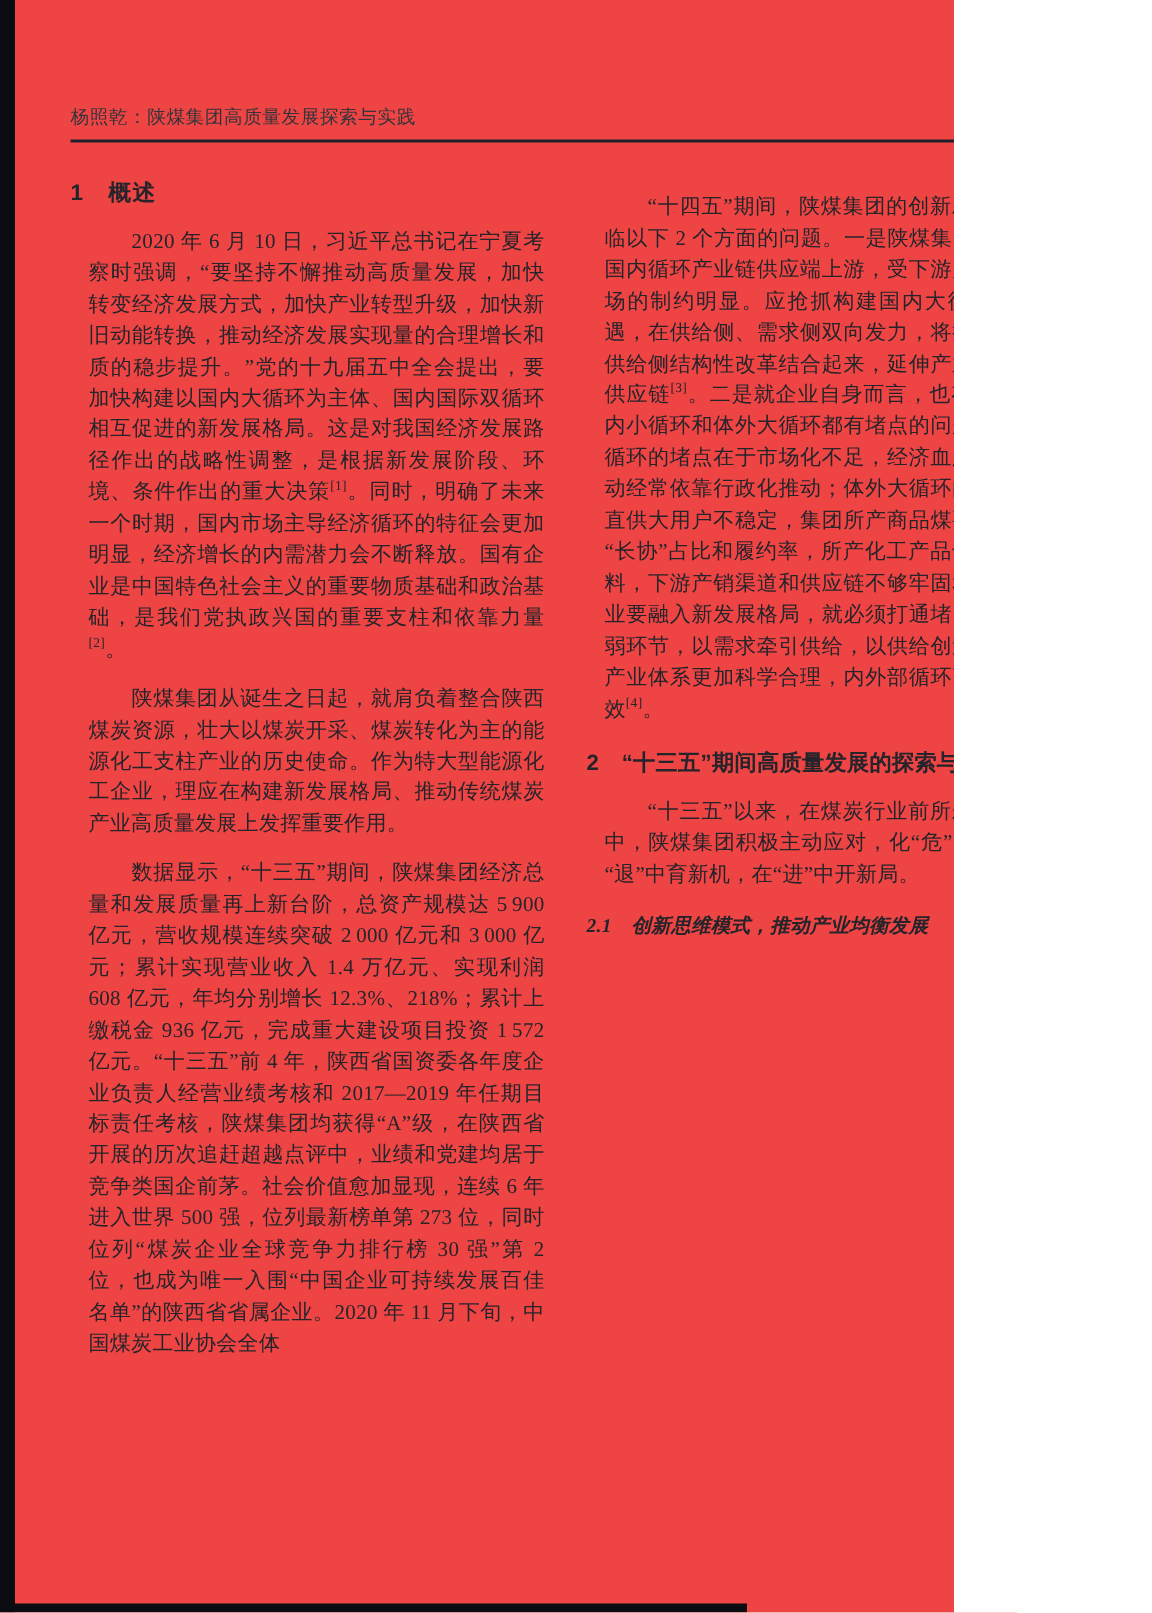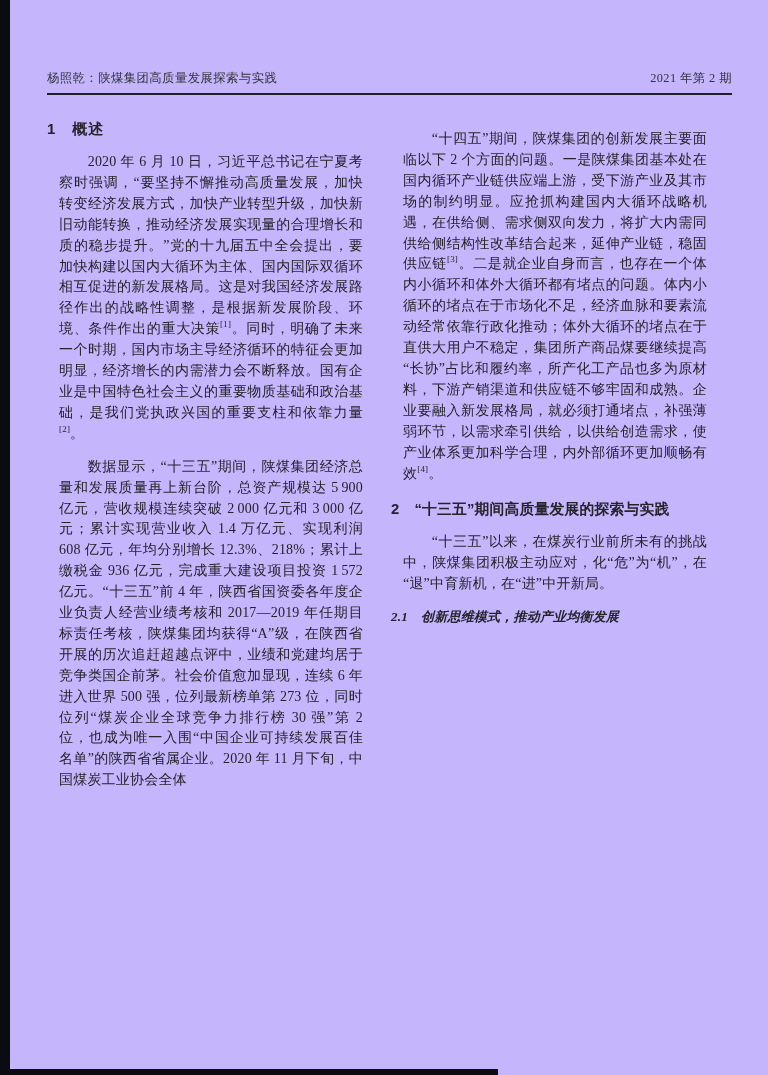--- a/index.html
+++ b/index.html
@@ -1,18 +1,18 @@
 <!DOCTYPE html>
 <html lang="zh"><head>
 <meta charset="utf-8">
 <style>
   html,body{margin:0;padding:0;background:#ffffff;}
   .scan{
-    position:relative;width:768px;height:1075px;overflow:hidden;
-    background:#c4b5fd;color:#24242a;
+    position:relative;width:636px;height:1075px;overflow:hidden;
+    background:#ef4444;color:#24242a;
     font-family:"Liberation Serif","DejaVu Serif",serif;
   }
   .edge-left{position:absolute;left:0;top:0;width:10px;height:1075px;background:#0a0c11;}
   .edge-bottom{position:absolute;left:0;top:1069px;width:498px;height:6px;background:#0a0c11;}
   .content{
     position:absolute;left:10px;top:0;width:758px;box-sizing:border-box;
     padding:70px 36px 0 37px;
   }
   .header-row{
     display:flex;justify-content:space-between;align-items:baseline;
@@ -57,20 +57,21 @@
     <div class="header-row">
       <span>杨照乾：陕煤集团高质量发展探索与实践</span>
       <span>2021 年第 2 期</span>
     </div>
     <div class="rule"></div>
 
     <div class="cols">
       <div class="col">
           <div class="b-h1">1　概述</div>
           <p class="b-p">2020 年 6 月 10 日，习近平总书记在宁夏考察时强调，“要坚持不懈推动高质量发展，加快转变经济发展方式，加快产业转型升级，加快新旧动能转换，推动经济发展实现量的合理增长和质的稳步提升。”党的十九届五中全会提出，要加快构建以国内大循环为主体、国内国际双循环相互促进的新发展格局。这是对我国经济发展路径作出的战略性调整，是根据新发展阶段、环境、条件作出的重大决策<sup>[1]</sup>。同时，明确了未来一个时期，国内市场主导经济循环的特征会更加明显，经济增长的内需潜力会不断释放。国有企业是中国特色社会主义的重要物质基础和政治基础，是我们党执政兴国的重要支柱和依靠力量<sup>[2]</sup>。</p>
+          <p class="b-p">陕煤集团从诞生之日起，就肩负着整合陕西煤炭资源，壮大以煤炭开采、煤炭转化为主的能源化工支柱产业的历史使命。作为特大型能源化工企业，理应在构建新发展格局、推动传统煤炭产业高质量发展上发挥重要作用。</p>
           <p class="b-p">数据显示，“十三五”期间，陕煤集团经济总量和发展质量再上新台阶，总资产规模达 5 900 亿元，营收规模连续突破 2 000 亿元和 3 000 亿元；累计实现营业收入 1.4 万亿元、实现利润 608 亿元，年均分别增长 12.3%、218%；累计上缴税金 936 亿元，完成重大建设项目投资 1 572 亿元。“十三五”前 4 年，陕西省国资委各年度企业负责人经营业绩考核和 2017—2019 年任期目标责任考核，陕煤集团均获得“A”级，在陕西省开展的历次追赶超越点评中，业绩和党建均居于竞争类国企前茅。社会价值愈加显现，连续 6 年进入世界 500 强，位列最新榜单第 273 位，同时位列“煤炭企业全球竞争力排行榜 30 强”第 2 位，也成为唯一入围“中国企业可持续发展百佳名单”的陕西省省属企业。2020 年 11 月下旬，中国煤炭工业协会全体</p>
         </div>
       <div class="col">
 
           <p class="b-p">“十四五”期间，陕煤集团的创新发展主要面临以下 2 个方面的问题。一是陕煤集团基本处在国内循环产业链供应端上游，受下游产业及其市场的制约明显。应抢抓构建国内大循环战略机遇，在供给侧、需求侧双向发力，将扩大内需同供给侧结构性改革结合起来，延伸产业链，稳固供应链<sup>[3]</sup>。二是就企业自身而言，也存在一个体内小循环和体外大循环都有堵点的问题。体内小循环的堵点在于市场化不足，经济血脉和要素流动经常依靠行政化推动；体外大循环的堵点在于直供大用户不稳定，集团所产商品煤要继续提高“长协”占比和履约率，所产化工产品也多为原材料，下游产销渠道和供应链不够牢固和成熟。企业要融入新发展格局，就必须打通堵点，补强薄弱环节，以需求牵引供给，以供给创造需求，使产业体系更加科学合理，内外部循环更加顺畅有效<sup>[4]</sup>。</p>
           <div class="b-h2">2　“十三五”期间高质量发展的探索与实践</div>
           <p class="b-p">“十三五”以来，在煤炭行业前所未有的挑战中，陕煤集团积极主动应对，化“危”为“机”，在“退”中育新机，在“进”中开新局。</p>
           <div class="b-h3">2.1　创新思维模式，推动产业均衡发展</div>
         </div>
     </div>

